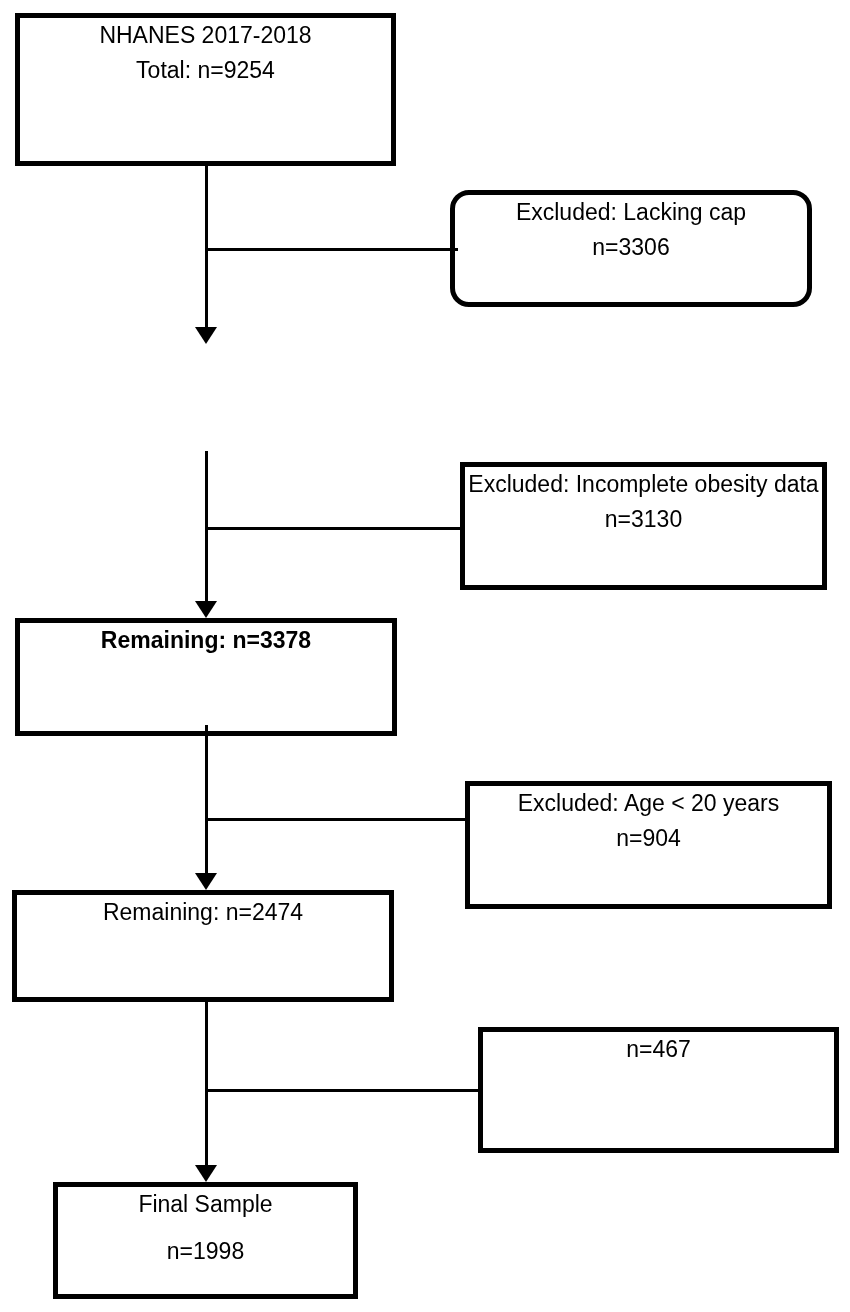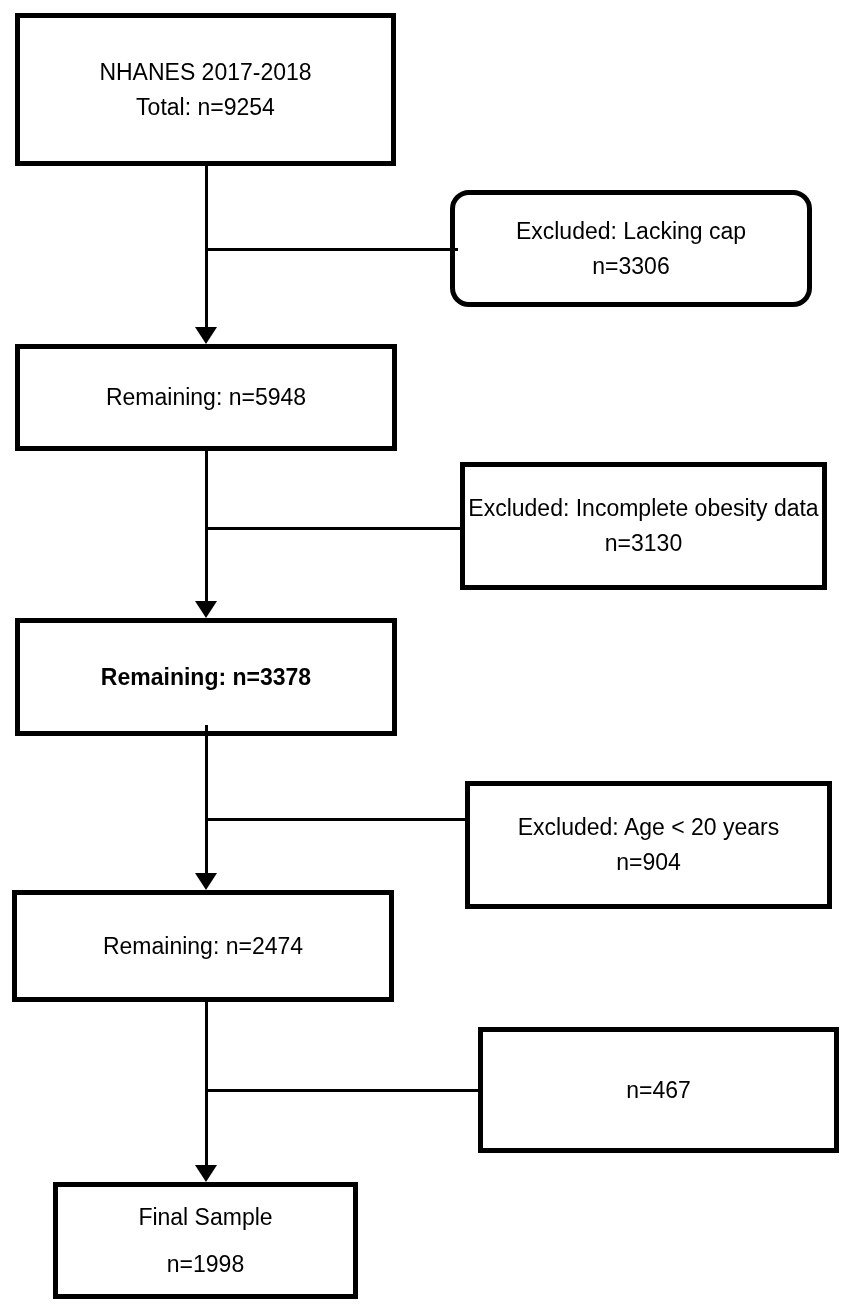--- a/index.html
+++ b/index.html
@@ -17,21 +17,21 @@
     overflow: hidden;
   }
   .box {
     position: absolute;
     box-sizing: border-box;
     border: 5px solid #000000;
     background: #ffffff;
     display: flex;
     flex-direction: column;
     align-items: center;
-    justify-content: center;
+    justify-content: flex-start;
     text-align: center;
     font-size: 23px;
     line-height: 35px;
     color: #000000;
   }
   .box span { display: block; white-space: nowrap; }
   .vline {
     position: absolute;
     width: 3px;
     background: #000000;
@@ -84,23 +84,20 @@
 </head>
 <body>
 
 <div id="canvas">
 
   <div class="box" id="box-total">
     <span>NHANES 2017-2018</span>
     <span>Total: n=9254</span>
   </div>
 
-  <div class="box" id="box-remaining-1">
-    <span>Remaining: n=5948</span>
-  </div>
 
   <div class="box" id="box-remaining-2">
     <span>Remaining: n=3378</span>
   </div>
 
   <div class="box" id="box-remaining-3">
     <span>Remaining: n=2474</span>
   </div>
 
   <div class="box" id="box-final">

